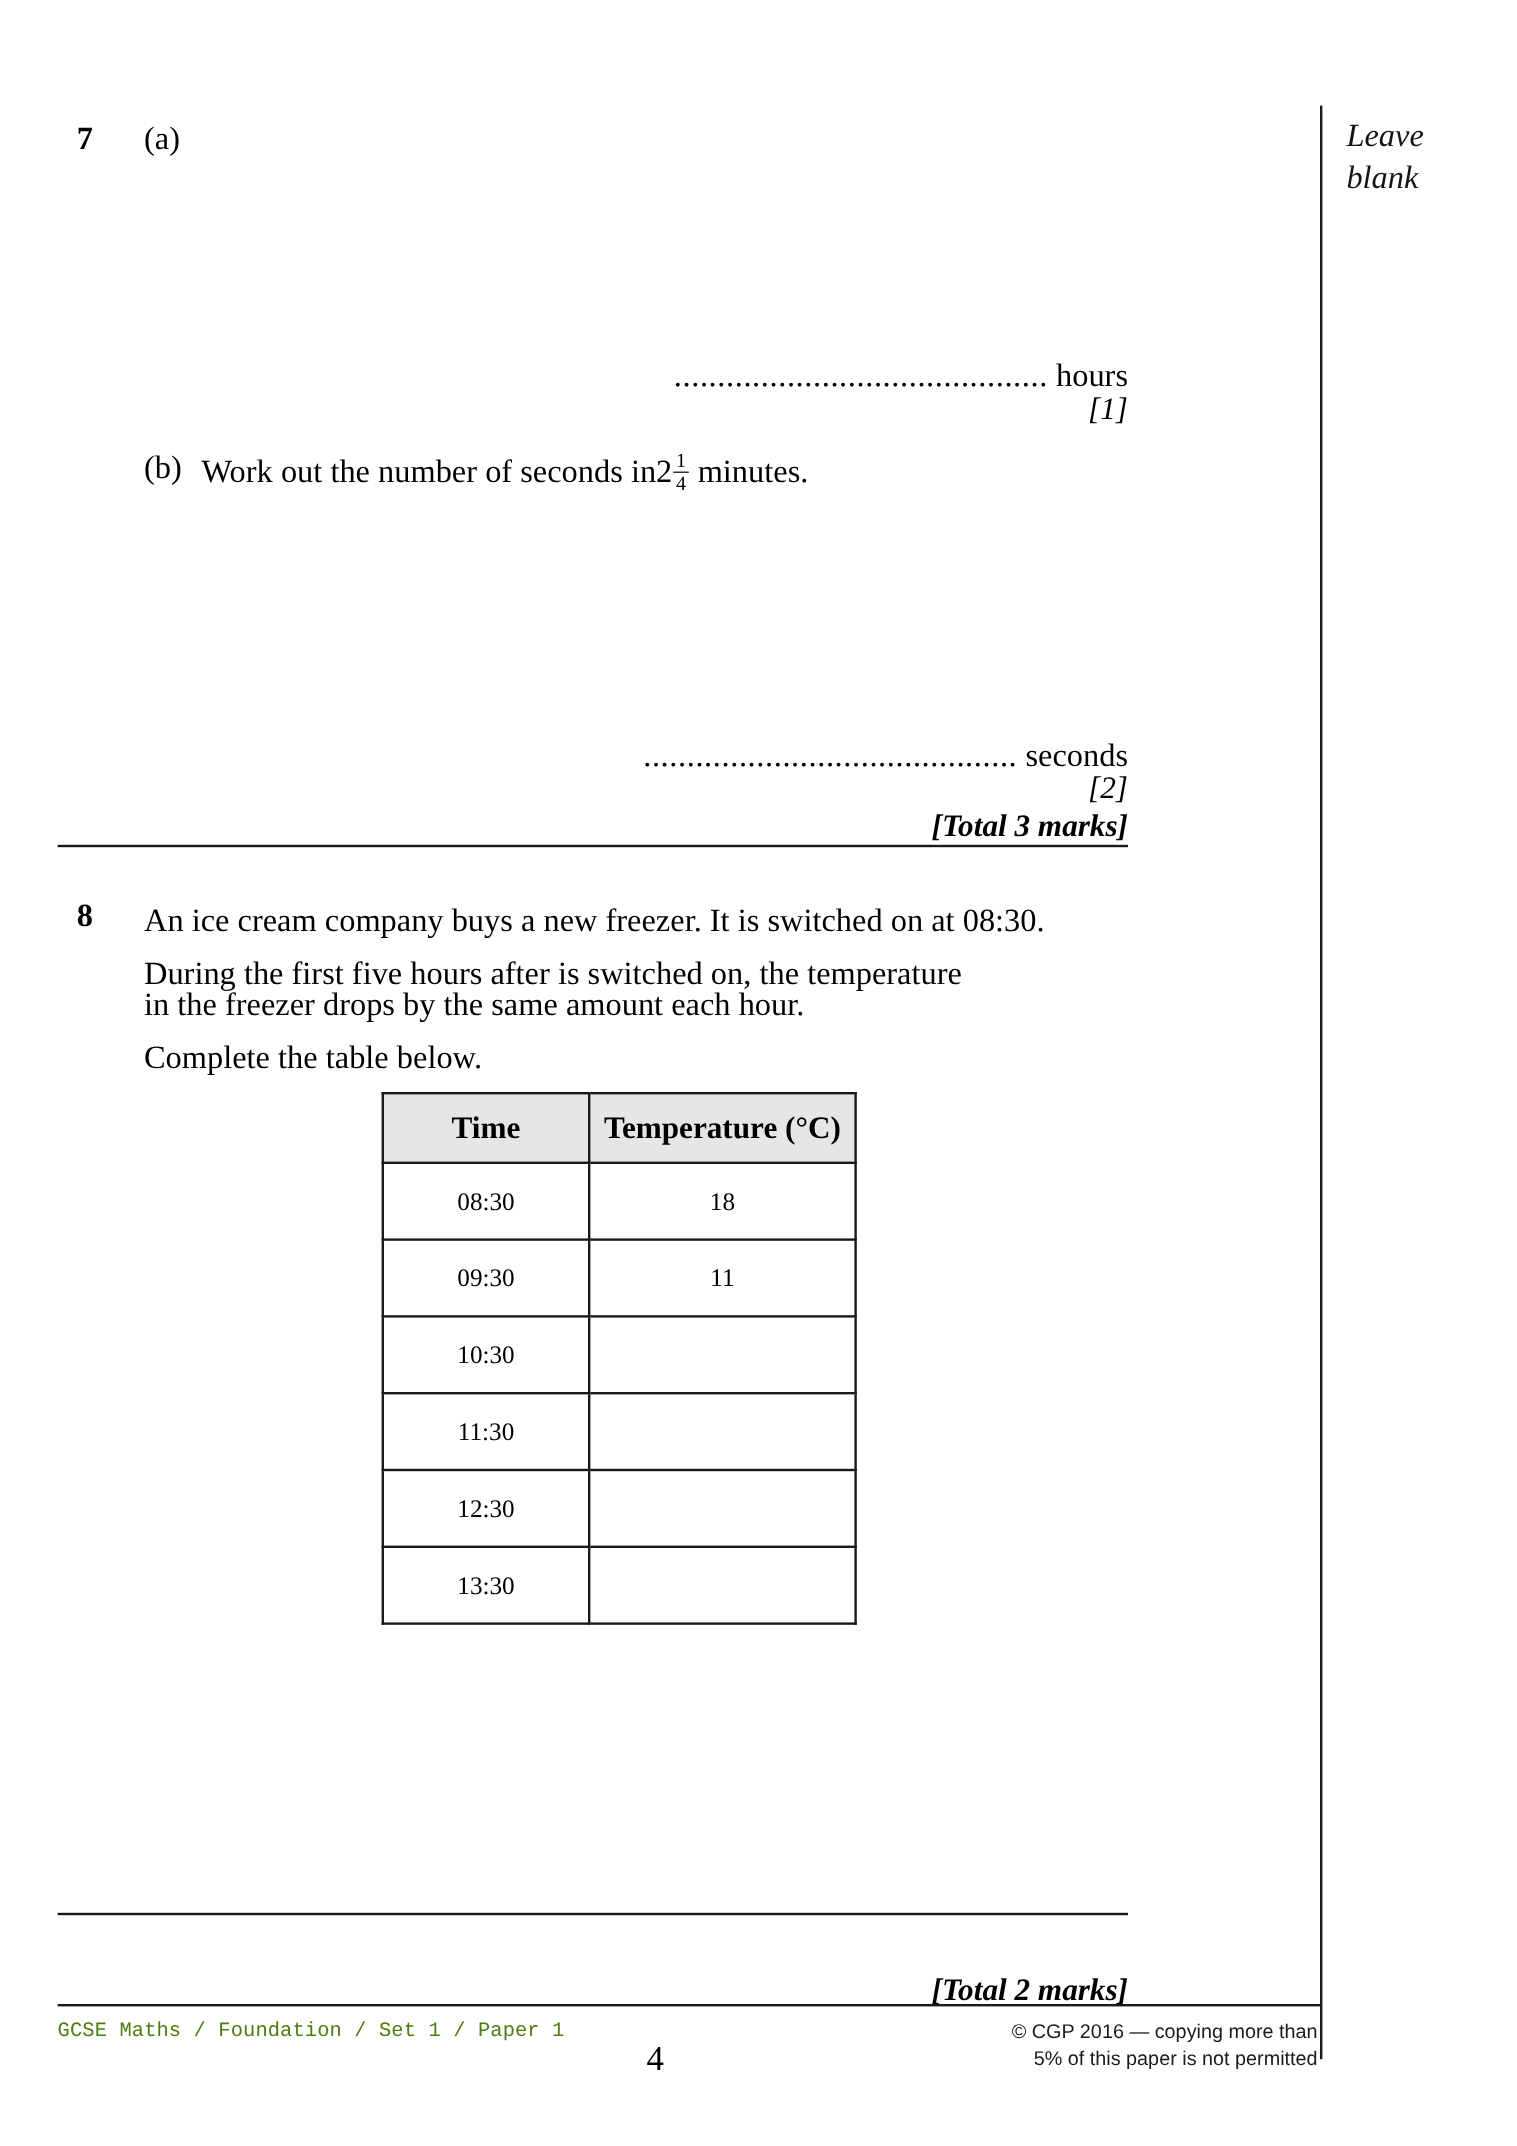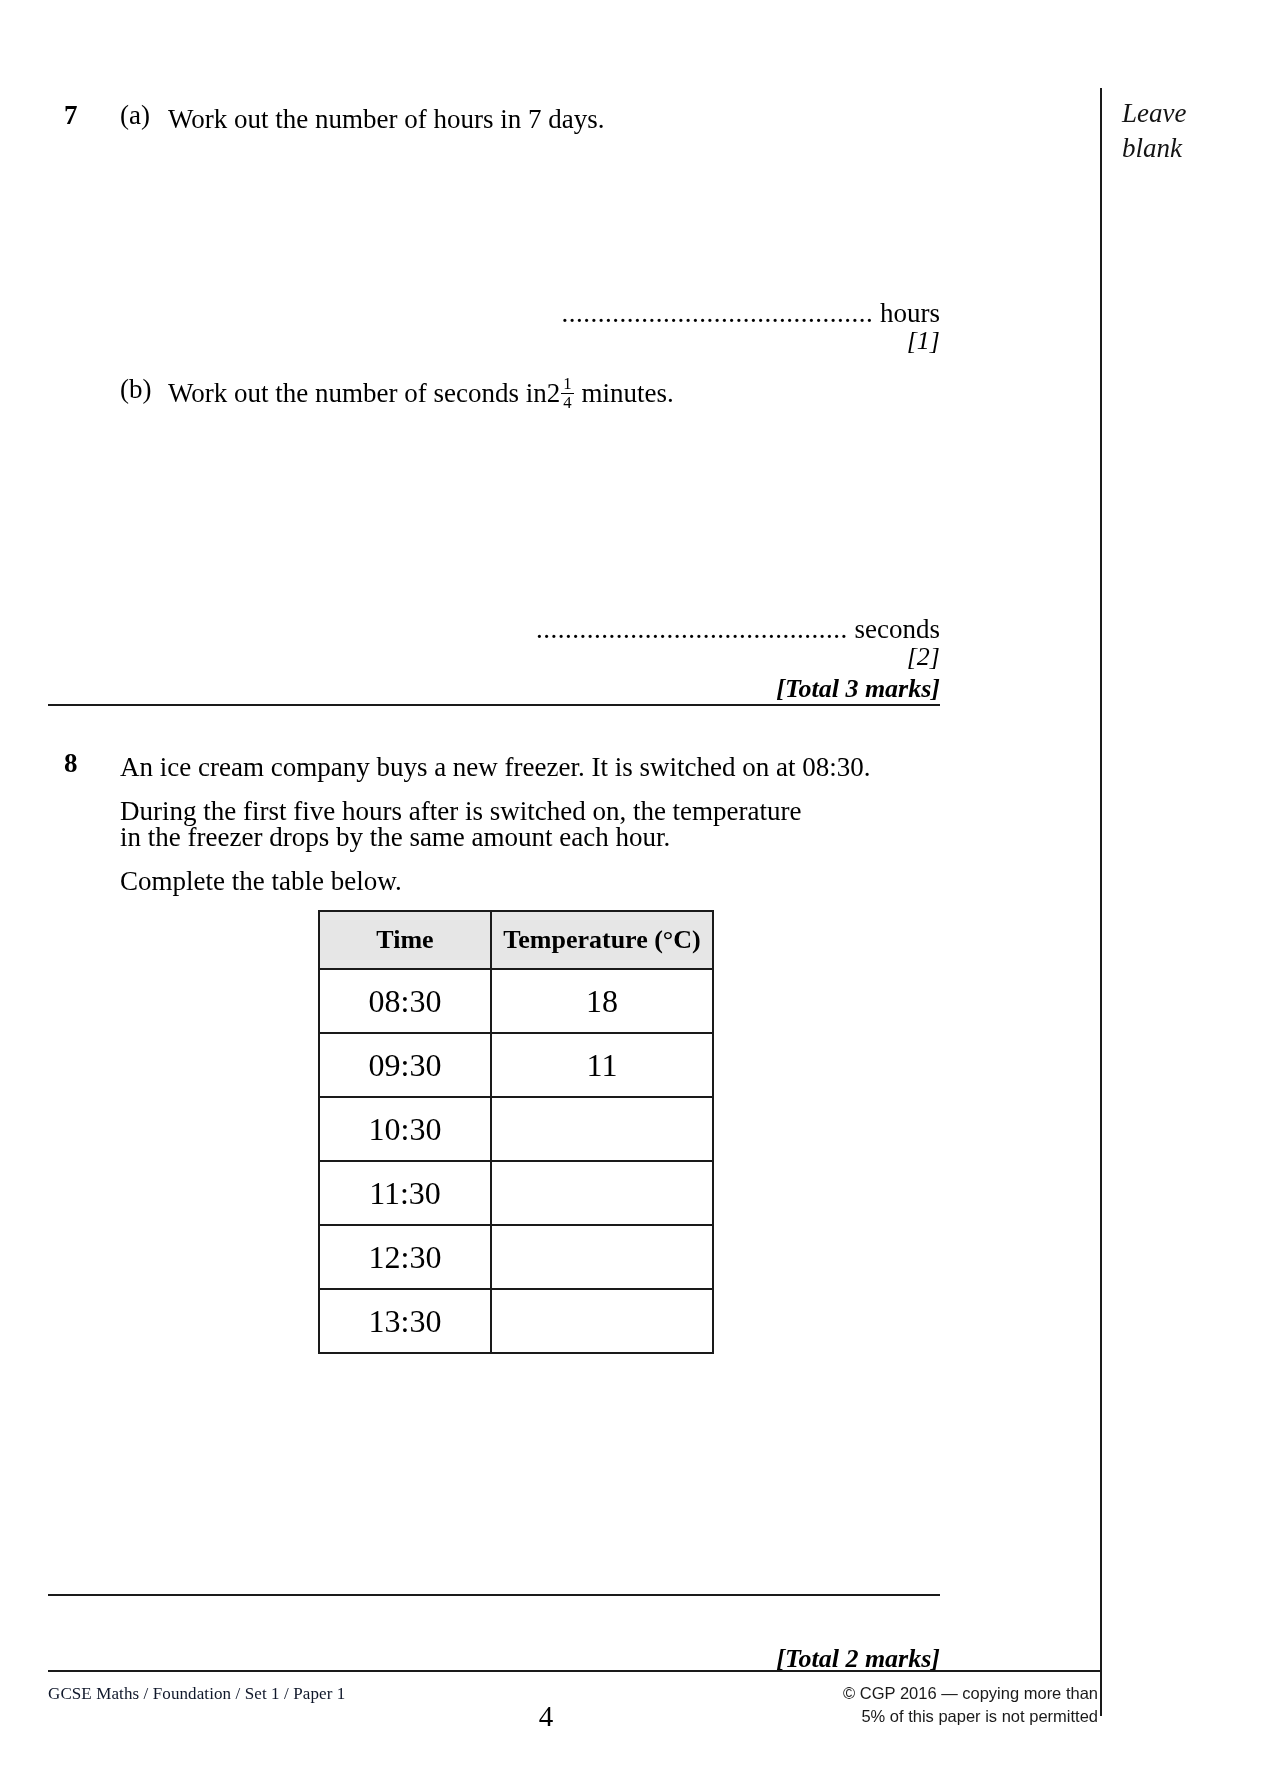--- a/index.html
+++ b/index.html
@@ -131,41 +131,41 @@
   .data-table th {
     background: #e6e6e6;
     font-weight: bold;
     font-size: 26px;
     height: 56px;
     padding: 0 10px;
   }
   .data-table td {
     height: 62px;
     padding: 0 10px;
-    font-size: 32px;
+    font-size: 21px;
   }
   .col-time { width: 150px; }
   .col-temp { width: 200px; }
 
   
   .footer-rule {
     position: absolute;
     left: 48px;
     top: 1670px;
     width: 1052px;
     height: 2px;
     background: #1a1a1a;
   }
   .footer-left {
     position: absolute;
     left: 48px;
     top: 1684px;
-    font-family: Liberation Serif, serif;
+    font-family: Liberation Mono, monospace;
     font-size: 17px;
-    color: #0f172a;
+    color: #4d7c0f;
     letter-spacing: 0.1px;
   }
   .footer-page {
     position: absolute;
     left: 0;
     top: 1700px;
     width: 1092px;
     text-align: center;
     font-size: 29px;
   }
@@ -189,21 +189,20 @@
   <div class="margin-rule"></div>
   <div class="leave-blank">
     <span>Leave</span>
     <span>blank</span>
   </div>
 
   <div class="qnum" style="left:64px; top:100px;">7</div>
 
   <div class="qpart" style="left:120px; top:100px;">(a)</div>
 
-  <div class="qtext" style="left:168px; top:100px;">Work out the number of hours in 7 days.</div>
 
   <div class="answer-line" style="left:440px; top:298px; width:500px;">
     <span class="dots">...........................................</span>
     <span>hours</span>
   </div>
   <div class="marks" style="left:640px; top:326px; width:300px;">[1]</div>
 
   <div class="qpart" style="left:120px; top:374px;">(b)</div>
 
   <div class="qtext" style="left:168px; top:374px;">

